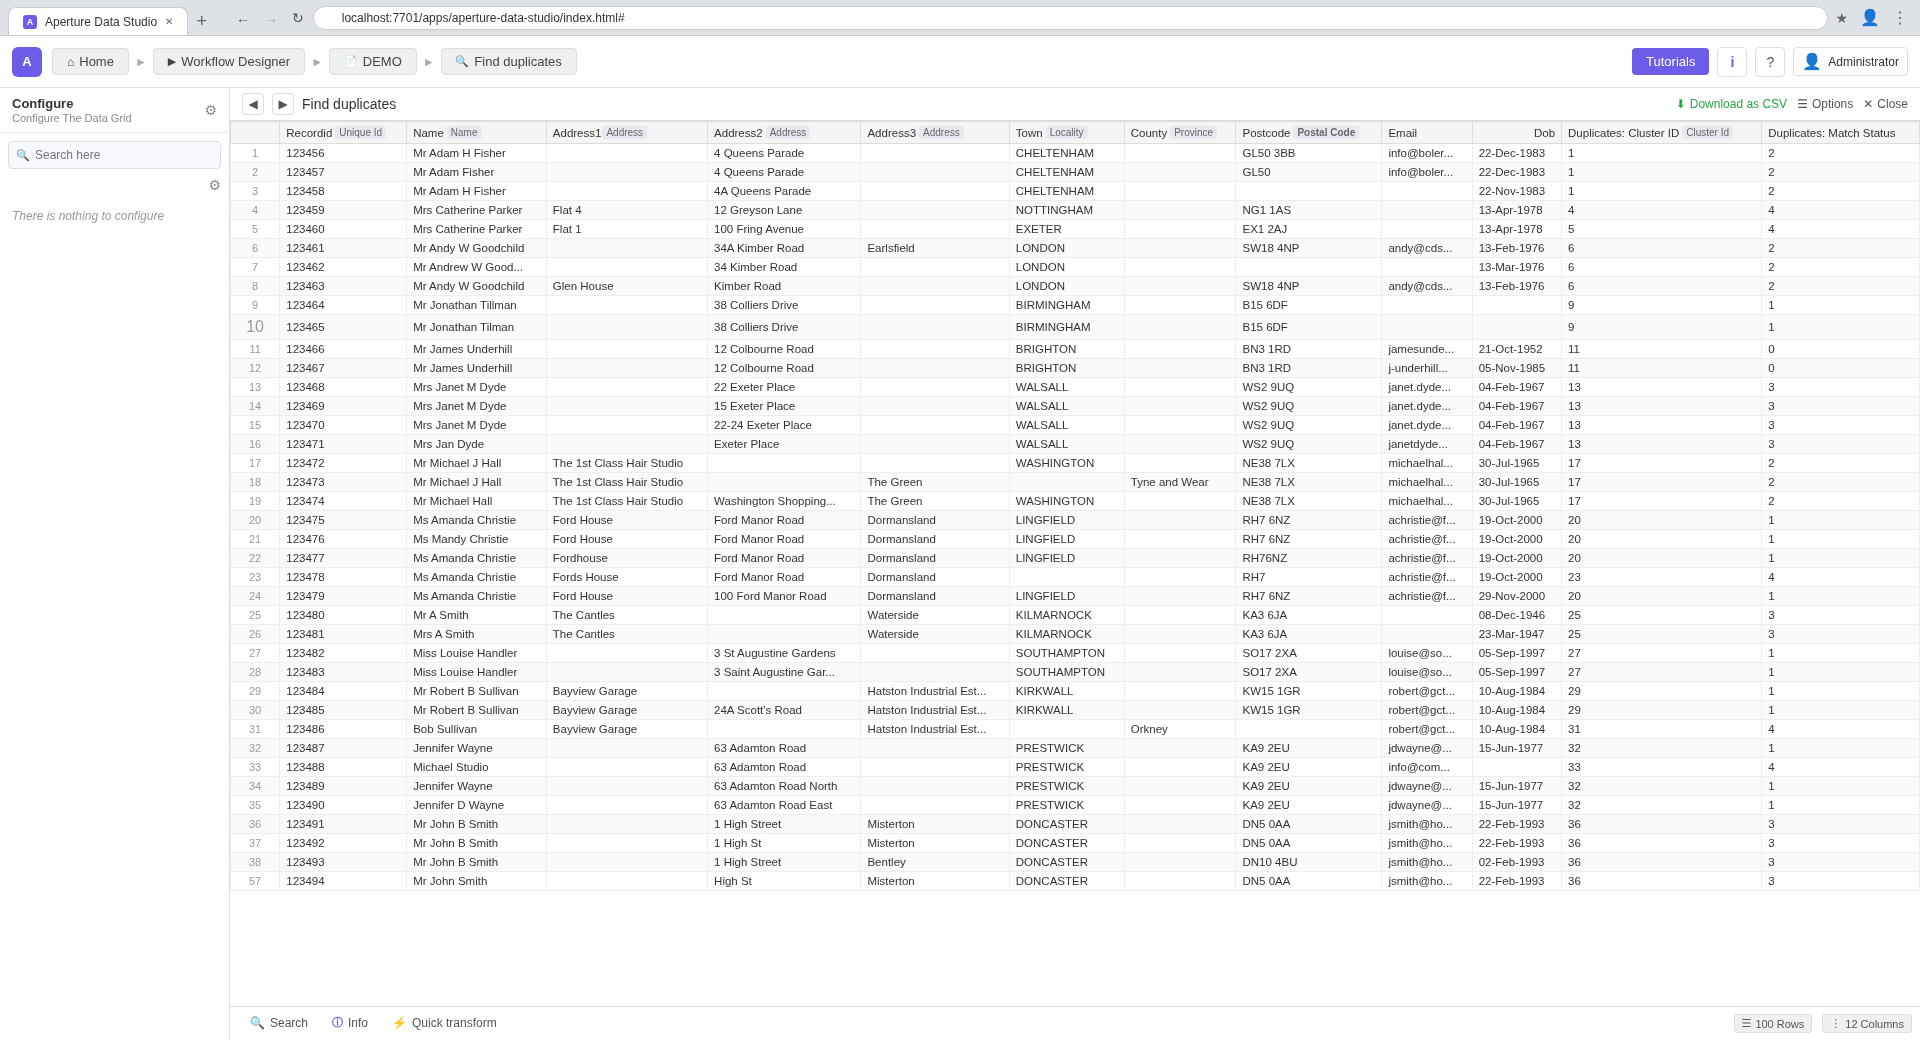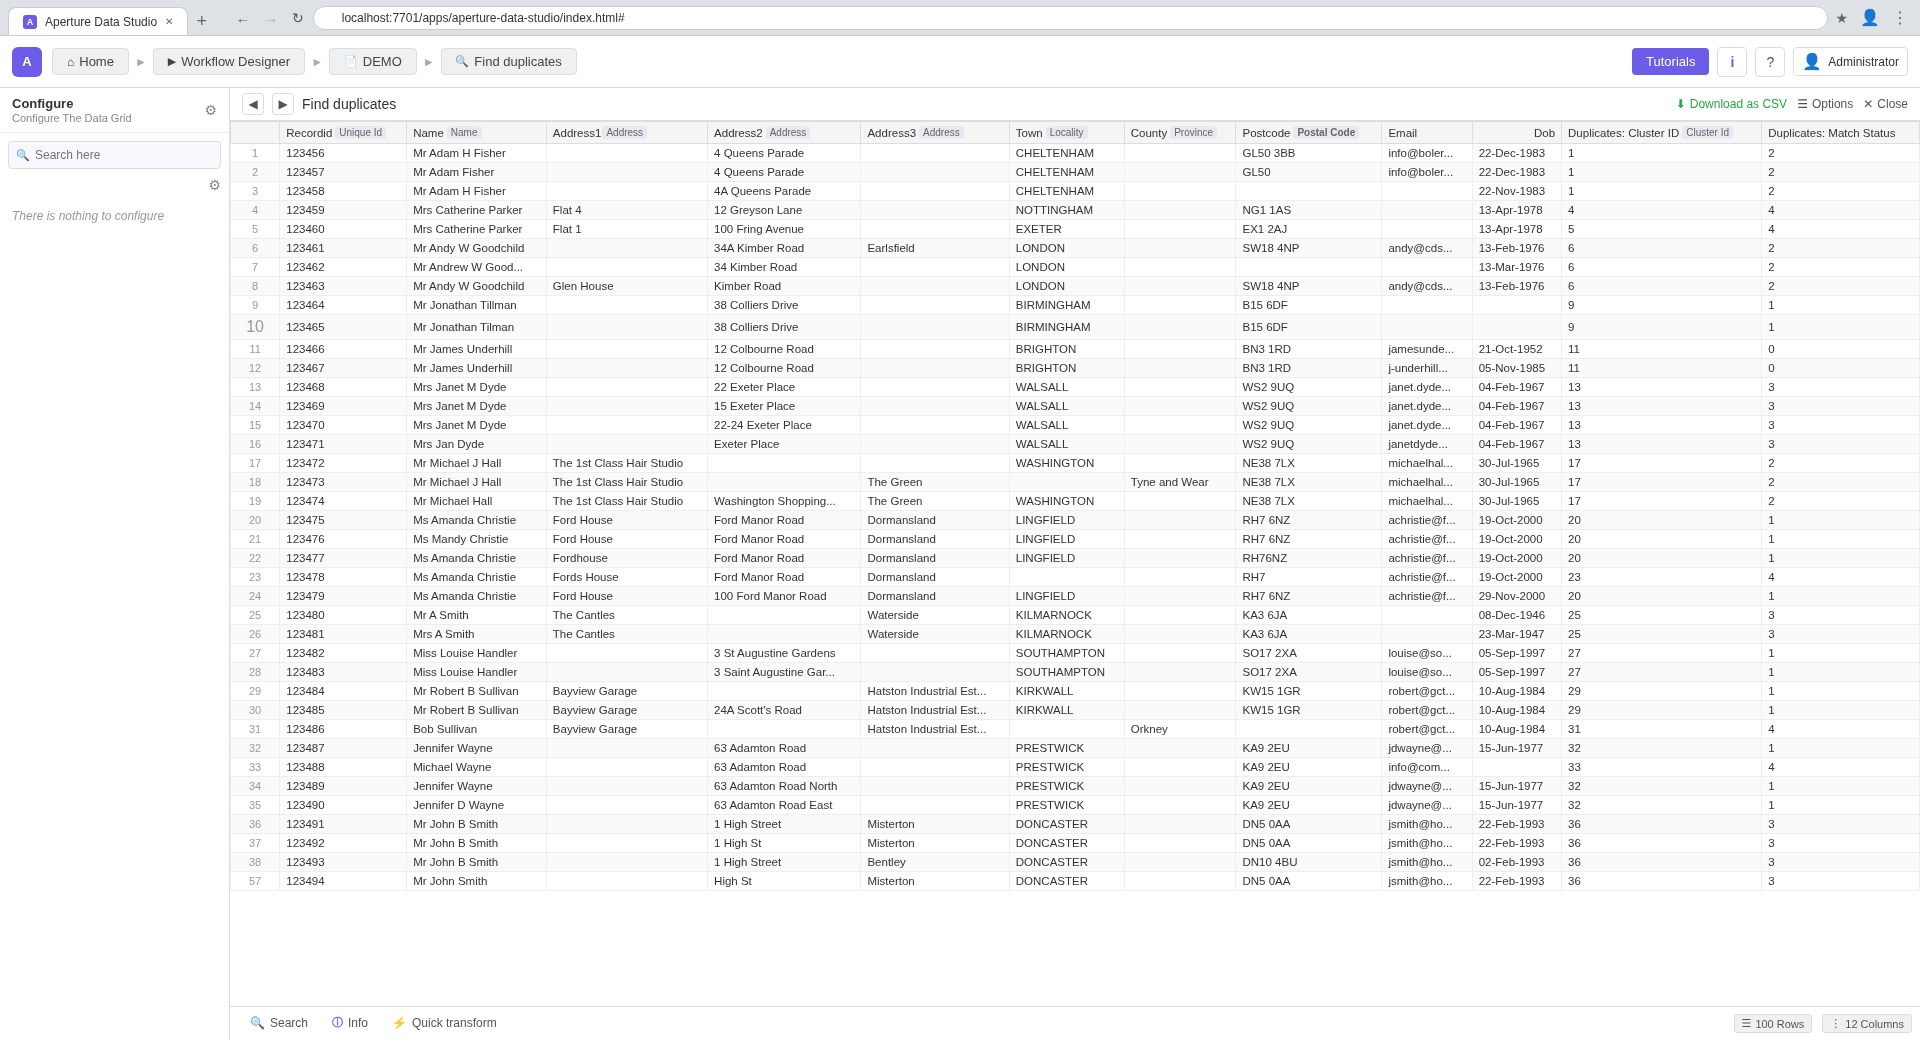--- a/index.html
+++ b/index.html
@@ -663,21 +663,21 @@
                 <td style="border: 1px solid rgb(238, 238, 238); padding: 3px 6px; color: rgb(51, 51, 51); white-space: nowrap;"></td>
                 <td style="border: 1px solid rgb(238, 238, 238); padding: 3px 6px; color: rgb(51, 51, 51); white-space: nowrap;">KA9 2EU</td>
                 <td style="border: 1px solid rgb(238, 238, 238); padding: 3px 6px; color: rgb(51, 51, 51); white-space: nowrap;">jdwayne@...</td>
                 <td style="border: 1px solid rgb(238, 238, 238); padding: 3px 6px; color: rgb(51, 51, 51); white-space: nowrap;">15-Jun-1977</td>
                 <td style="border: 1px solid rgb(238, 238, 238); padding: 3px 6px; color: rgb(51, 51, 51); white-space: nowrap;">32</td>
                 <td style="border: 1px solid rgb(238, 238, 238); padding: 3px 6px; color: rgb(51, 51, 51); white-space: nowrap;">1</td>
               </tr>
               <tr>
                 <td style="border: 1px solid rgb(238, 238, 238); padding: 3px 6px; white-space: nowrap; color: rgb(153, 153, 153); text-align: center; font-size: 11px;">33</td>
                 <td style="border: 1px solid rgb(238, 238, 238); padding: 3px 6px; color: rgb(51, 51, 51); white-space: nowrap;">123488</td>
-                <td style="border: 1px solid rgb(238, 238, 238); padding: 3px 6px; color: rgb(51, 51, 51); white-space: nowrap;">Michael Wayne</td>
+                <td style="border: 1px solid rgb(238, 238, 238); padding: 3px 6px; color: rgb(51, 51, 51); white-space: nowrap;">Michael Studio</td>
                 <td style="border: 1px solid rgb(238, 238, 238); padding: 3px 6px; color: rgb(51, 51, 51); white-space: nowrap;"></td>
                 <td style="border: 1px solid rgb(238, 238, 238); padding: 3px 6px; color: rgb(51, 51, 51); white-space: nowrap;">63 Adamton Road</td>
                 <td style="border: 1px solid rgb(238, 238, 238); padding: 3px 6px; color: rgb(51, 51, 51); white-space: nowrap;"></td>
                 <td style="border: 1px solid rgb(238, 238, 238); padding: 3px 6px; color: rgb(51, 51, 51); white-space: nowrap;">PRESTWICK</td>
                 <td style="border: 1px solid rgb(238, 238, 238); padding: 3px 6px; color: rgb(51, 51, 51); white-space: nowrap;"></td>
                 <td style="border: 1px solid rgb(238, 238, 238); padding: 3px 6px; color: rgb(51, 51, 51); white-space: nowrap;">KA9 2EU</td>
                 <td style="border: 1px solid rgb(238, 238, 238); padding: 3px 6px; color: rgb(51, 51, 51); white-space: nowrap;">info@com...</td>
                 <td style="border: 1px solid rgb(238, 238, 238); padding: 3px 6px; color: rgb(51, 51, 51); white-space: nowrap;"></td>
                 <td style="border: 1px solid rgb(238, 238, 238); padding: 3px 6px; color: rgb(51, 51, 51); white-space: nowrap;">33</td>
                 <td style="border: 1px solid rgb(238, 238, 238); padding: 3px 6px; color: rgb(51, 51, 51); white-space: nowrap;">4</td>

